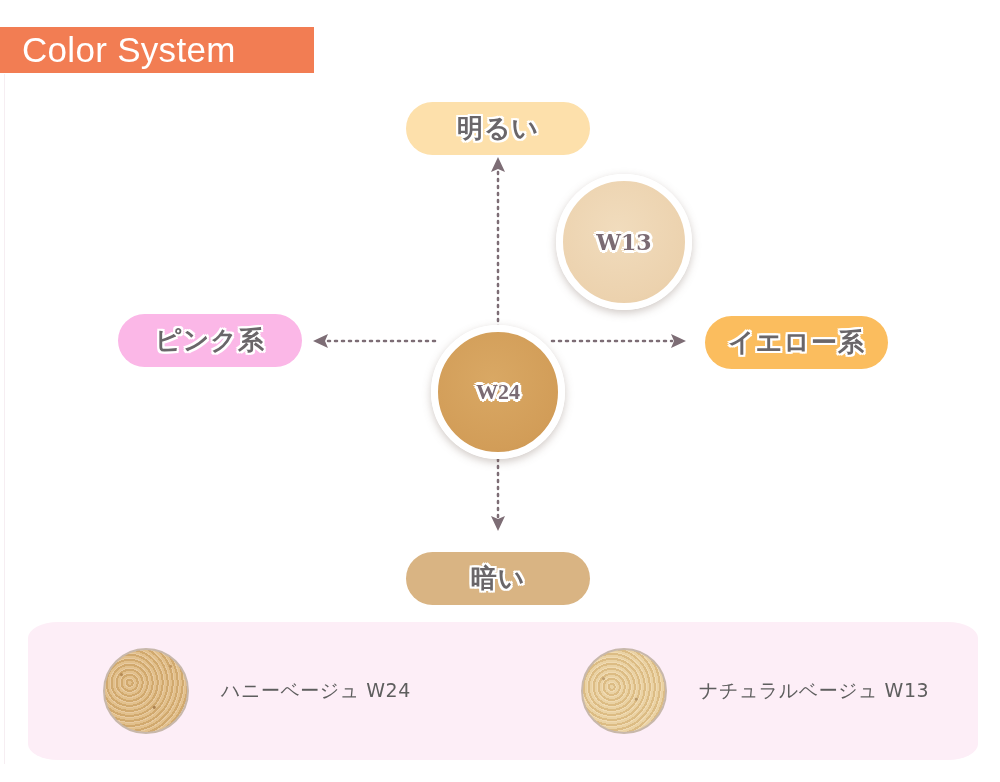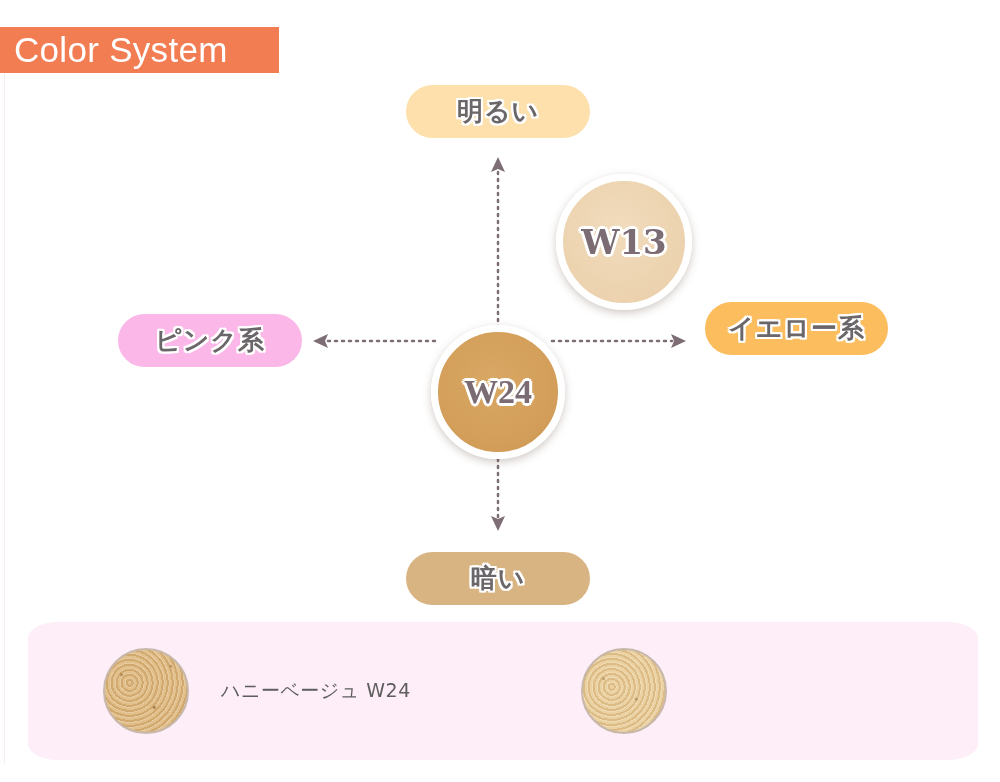--- a/index.html
+++ b/index.html
@@ -6,48 +6,48 @@
   body {
     width: 1000px; height: 782px; position: relative; overflow: hidden;
     background: #ffffff;
     font-family: "DejaVu Sans", sans-serif;
   }
   .frame-line {
     position: absolute; left: 4px; top: 74px; width: 1px; height: 690px;
     background: #f6eef2;
   }
   .title-badge {
-    position: absolute; left: 0; top: 27px; height: 46px; width: 279px;
+    position: absolute; left: 0; top: 27px; height: 46px; width: 314px;
     background: #f27d53; color: #fff;
     font-family: "Liberation Sans", sans-serif;
-    font-size: 35px; line-height: 46px; padding-left: 14px; box-sizing: border-box;
+    font-size: 35px; line-height: 46px; padding-left: 22px; box-sizing: border-box;
     letter-spacing: 0.3px;
   }
   .pill {
     position: absolute; height: 53px; border-radius: 27px;
     display: flex; align-items: center; justify-content: center;
     font-family: "DejaVu Sans", sans-serif; font-weight: bold;
     font-size: 26px; color: #6a6669;
     text-shadow: -2px -2px 0 #fff, 2px -2px 0 #fff, -2px 2px 0 #fff, 2px 2px 0 #fff,
                  0 2px 0 #fff, 2px 0 0 #fff, 0 -2px 0 #fff, -2px 0 0 #fff;
     letter-spacing: 1px;
   }
-  .pill-bright { left: 406px; top: 85px; width: 184px; background: #fde0ab; }
+  .pill-bright { left: 406px; top: 102px; width: 184px; background: #fde0ab; }
   .pill-pink   { left: 118px; top: 314px; width: 184px; background: #fbb7e7; }
-  .pill-yellow { left: 705px; top: 302px; width: 183px; background: #fbbd5e; }
+  .pill-yellow { left: 705px; top: 316px; width: 183px; background: #fbbd5e; }
   .pill-dark   { left: 406px; top: 552px; width: 184px; background: #d9b483; text-align: center; }
 
   svg.axes { position: absolute; left: 0; top: 0; }
 
   .swatch-circle {
     position: absolute; border-radius: 50%; border: 7px solid #fff;
     box-shadow: 0 3px 8px rgba(120,100,90,0.35);
     display: flex; align-items: center; justify-content: center;
     font-family: "DejaVu Serif", serif; font-weight: bold;
-    color: #7b6b73; font-size: 34px;
+    color: #7b6b73; font-size: 22px;
     text-shadow: -2px -2px 0 #fff, 2px -2px 0 #fff, -2px 2px 0 #fff, 2px 2px 0 #fff,
                  0 3px 0 #fff, 3px 0 0 #fff, 0 -3px 0 #fff, -3px 0 0 #fff;
   }
   .circle-w13 {
     left: 556px; top: 174px; width: 122px; height: 122px;
     background: radial-gradient(circle at 45% 40%, #f1dcbd, #ecd2ae 70%, #e6c9a2);
   }
   .circle-w24 {
     left: 431px; top: 325px; width: 120px; height: 120px;
     background: radial-gradient(circle at 45% 40%, #d9a864, #d29d58 70%, #c99250);
@@ -117,14 +117,15 @@
   <span>W24</span>
 </div>
 
 <div class="legend-panel">
   <div class="legend-item first">
     <div class="grain grain-w24"></div>
     <span class="legend-label">ハニーベージュ W24</span>
   </div>
   <div class="legend-item second">
     <div class="grain grain-w13"></div>
+    <span class="legend-label">ナチュラルベージュ W13</span>
   </div>
 </div>
 
 </body></html>

